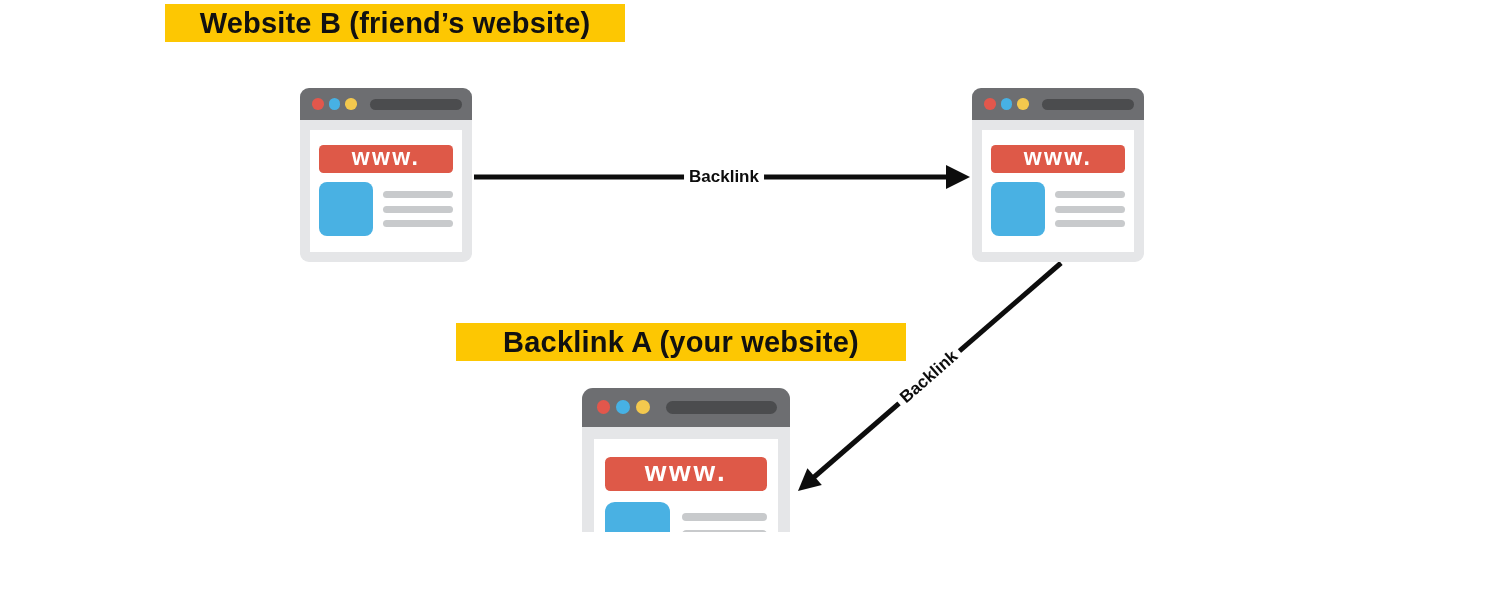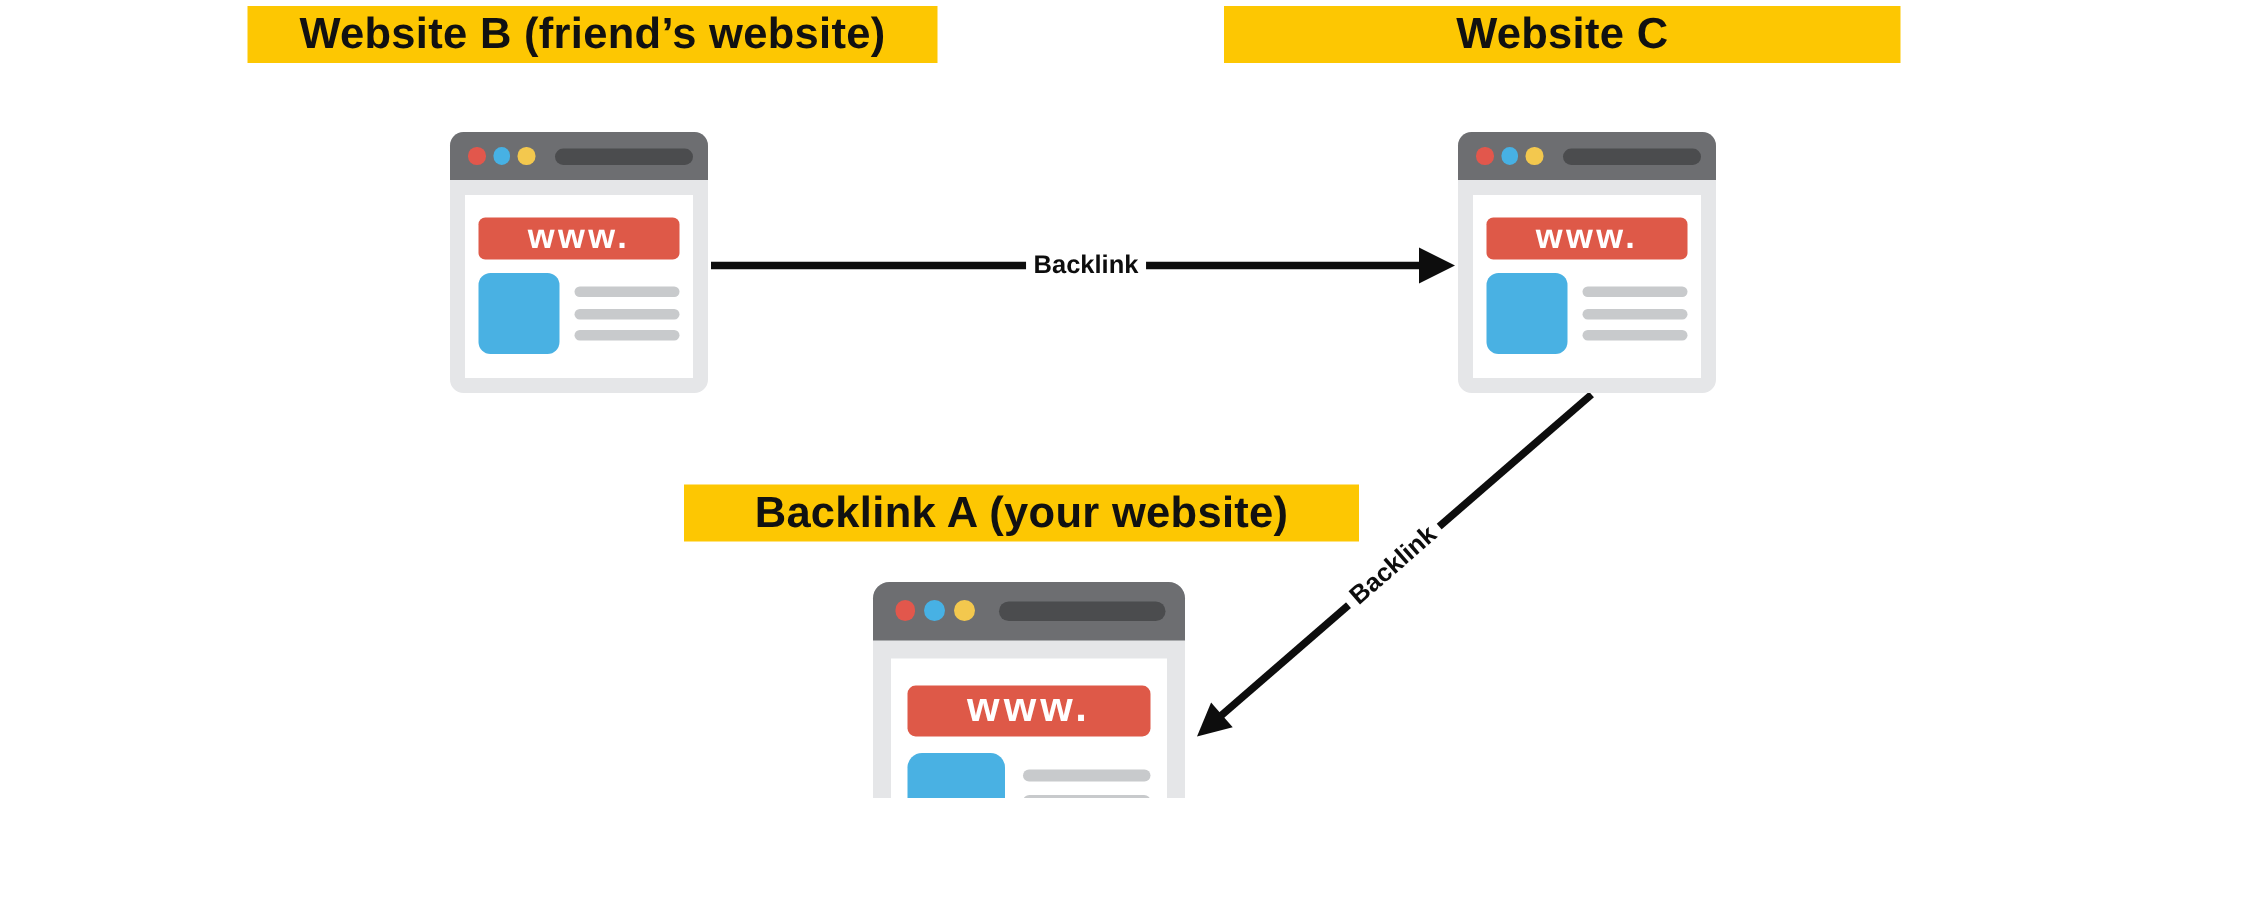--- a/index.html
+++ b/index.html
@@ -66,21 +66,20 @@
   }
   #backlink-label-horizontal { left:724px; top:177px; transform:translate(-50%,-50%); }
   #backlink-label-diagonal   { left:929px; top:377px; transform:translate(-50%,-50%) rotate(-41deg); }
 </style>
 </head>
 <body>
 
 <div id="canvas">
 
   <div class="ylabel" style="left:165px; top:4px; width:460px;">Website B (friend’s website)</div>
-  <div class="ylabel" style="left:816px; top:4px; width:451px;">Website C</div>
   <div class="ylabel" style="left:456px; top:323px; width:450px;">Backlink A (your website)</div>
 
   <svg id="arrow-layer" width="1500" height="600" viewBox="0 0 1500 600">
     <g>
       <line x1="474" y1="177" x2="948" y2="177" stroke="#0d0d0d" stroke-width="5"></line>
       <polygon points="970,177 946,165 946,189" fill="#0d0d0d"></polygon>
     </g>
     <g>
       <line x1="1061" y1="263" x2="813" y2="478" stroke="#0d0d0d" stroke-width="5"></line>
       <polygon points="798,491 807.4,468.3 821.8,484.9" fill="#0d0d0d"></polygon>

